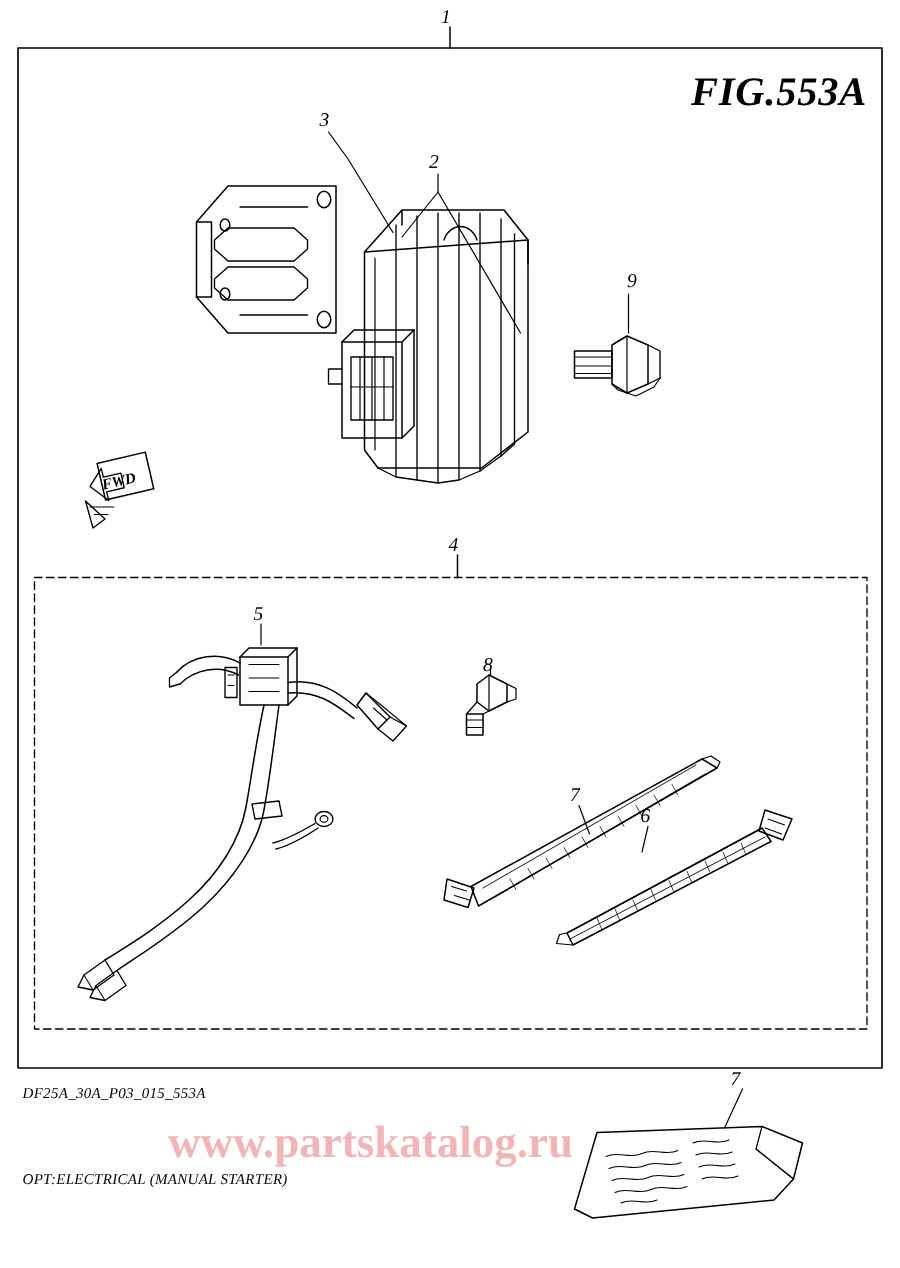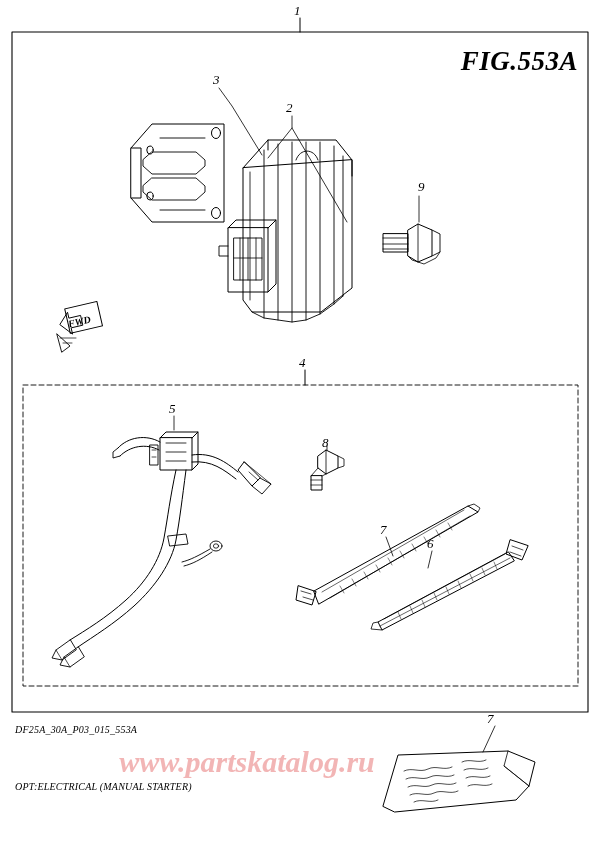--- a/index.html
+++ b/index.html
@@ -57,21 +57,20 @@
   }
   .code-line.first { top: 724px; }
   .code-line.second { top: 781px; font-size: 10px; }
   .watermark {
     position: absolute;
     left: 12px;
     top: 745px;
     width: 470px;
     text-align: center;
     font-family: "Liberation Serif", serif;
-    font-style: italic;
     font-weight: bold;
     font-size: 30px;
     color: #f0a9a9;
     opacity: 0.85;
     letter-spacing: 0px;
     pointer-events: none;
   }
   .fwd-text {
     position: absolute;
     left: 68px;

